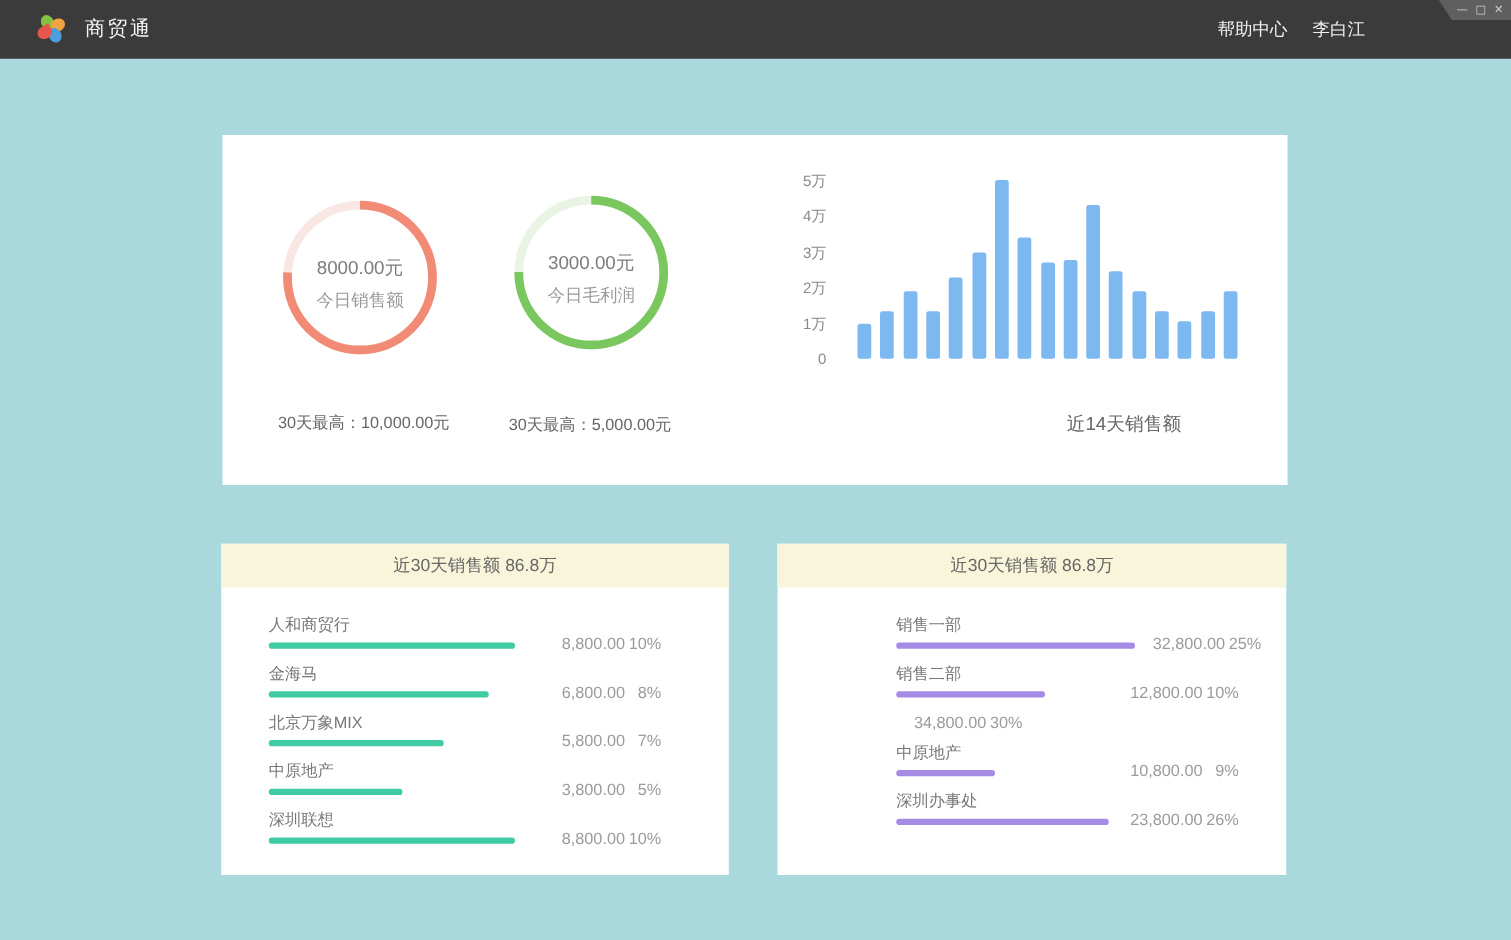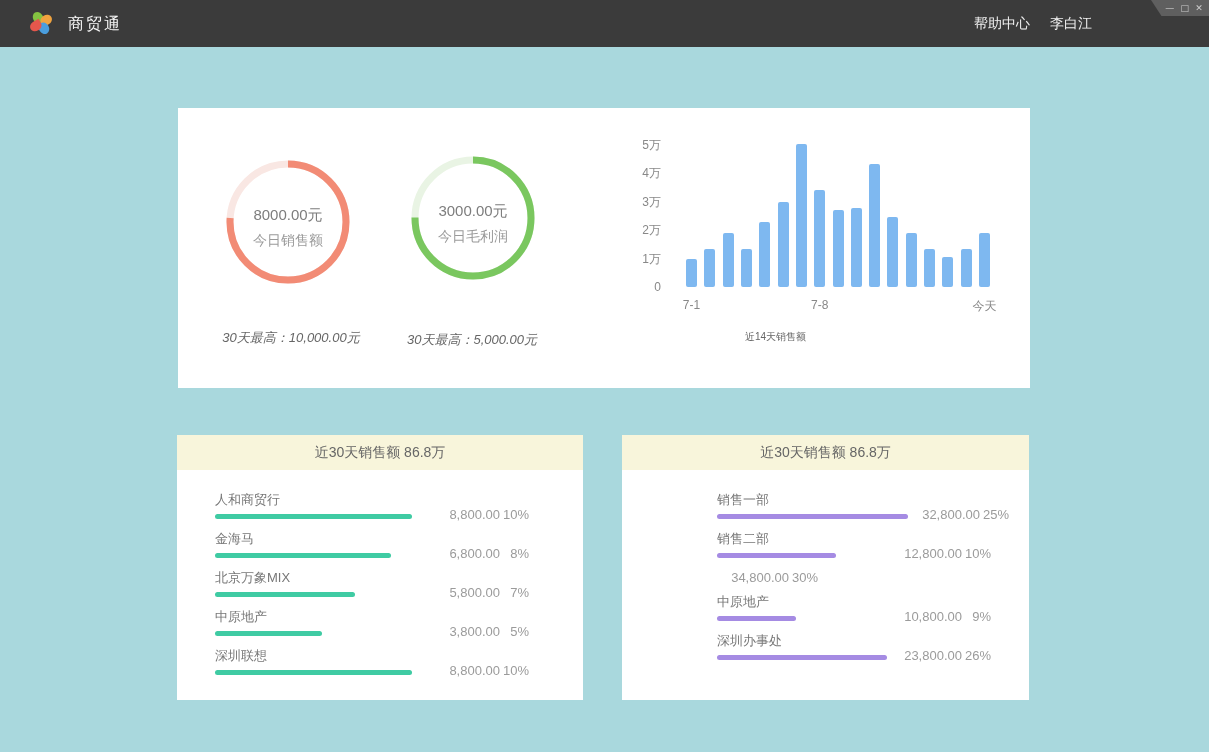--- a/index.html
+++ b/index.html
@@ -44,35 +44,35 @@
   .donut-wrap { position:absolute; width:130px; height:130px; }
   .donut-wrap.d0 { left:45px; top:49px; }
   .donut-wrap.d1 { left:230px; top:45px; }
   .donut-svg { position:absolute; inset:0; }
   .donut-text {
     position:absolute; inset:0; display:flex; flex-direction:column;
     align-items:center; justify-content:center; gap:10px; padding-top:10px; box-sizing:border-box;
   }
   .donut-value { font-size:15px; line-height:16px; color:#7d7d7d; }
   .donut-label { font-size:14px; line-height:15px; color:#9a9a9a; }
-  .donut-footer { position:absolute; width:220px; text-align:center; font-size:13px; color:#666666;font-style:italic; }
+  .donut-footer { position:absolute; width:220px; text-align:center; font-size:13px; color:#666666; }
   .donut-footer.f0 { left:3px;  top:221px; }
   .donut-footer.f1 { left:184px; top:223px; }
 
   
   .chart-plot {
     position:absolute; left:508px; top:37px; width:304px; height:142px;
     display:flex; justify-content:space-between; align-items:flex-end;
   }
   .vbar { width:11px; border-radius:2px; }
   .chart-yaxis { position:absolute; left:435px; top:37px; width:60px; height:142px; }
   .ytick { position:absolute; right:12px; font-size:12px; line-height:14px; color:#888888; white-space:nowrap; }
   .chart-xlabels { position:absolute; left:508px; top:190px; width:304px; height:16px; }
   .xtick { position:absolute; transform:translateX(-50%); font-size:12px; color:#888888; white-space:nowrap; }
-  .chart-caption { position:absolute; left:567px; top:222px; width:200px; text-align:left; font-size:10px; color:#666666; }
+  .chart-caption { position:absolute; left:567px; top:222px; width:200px; text-align:right; font-size:15px; color:#666666; }
 
   
   .rank-card { top:435px; height:265px; }
   .rank-card.left  { left:177px; width:406px; }
   .rank-card.right { left:622px; width:407px; }
   .rank-header { height:35px; line-height:35px; text-align:center; background:#f8f5db; color:#666666; font-size:14px; }
   .rank-body { padding-top:22px; }
   .rank-card.left  .rank-body { padding-left:38px; padding-right:54px; }
   .rank-card.right .rank-body { padding-left:50px; padding-right:38px;margin-left:45px; }
   .rank-row { display:flex; justify-content:space-between; margin-bottom:12px; }
@@ -152,25 +152,20 @@
         <div class="vbar" style="height: 76.7px; background: rgb(126, 184, 240);"></div>
         <div class="vbar" style="height: 79.5px; background: rgb(126, 184, 240);"></div>
         <div class="vbar" style="height: 123.5px; background: rgb(126, 184, 240);"></div>
         <div class="vbar" style="height: 69.6px; background: rgb(126, 184, 240);"></div>
         <div class="vbar" style="height: 54px; background: rgb(126, 184, 240);"></div>
         <div class="vbar" style="height: 38.3px; background: rgb(126, 184, 240);"></div>
         <div class="vbar" style="height: 29.8px; background: rgb(126, 184, 240);"></div>
         <div class="vbar" style="height: 38.3px; background: rgb(126, 184, 240);"></div>
         <div class="vbar" style="height: 54px; background: rgb(126, 184, 240);"></div>
       </div>
-    <div class="chart-xlabels">
-        <div class="xtick" style="left: 5.5px;">7-1</div>
-        <div class="xtick" style="left: 133.7px;">7-8</div>
-        <div class="xtick" style="left: 298.5px;">今天</div>
-      </div>
     <div class="chart-caption">近14天销售额</div>
   </div>
 
   <div class="card rank-card left">
     <div class="rank-header">近30天销售额 86.8万</div>
     <div class="rank-body">
         <div class="rank-row">
           <div class="rank-left">
             <div class="rank-name">人和商贸行</div>
             <div class="rank-bar" style="width: 197px; background: rgb(63, 203, 163);"></div>

